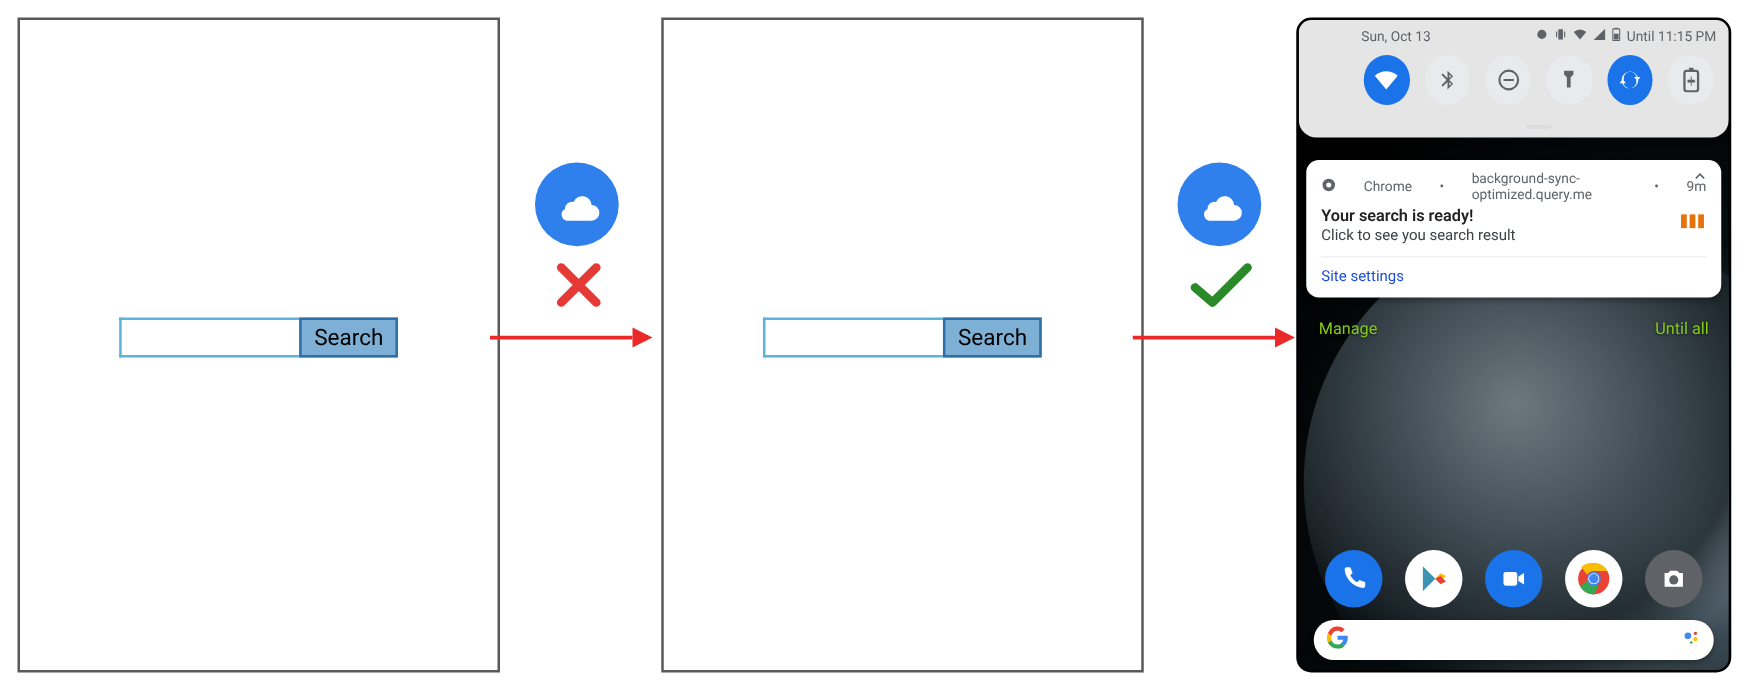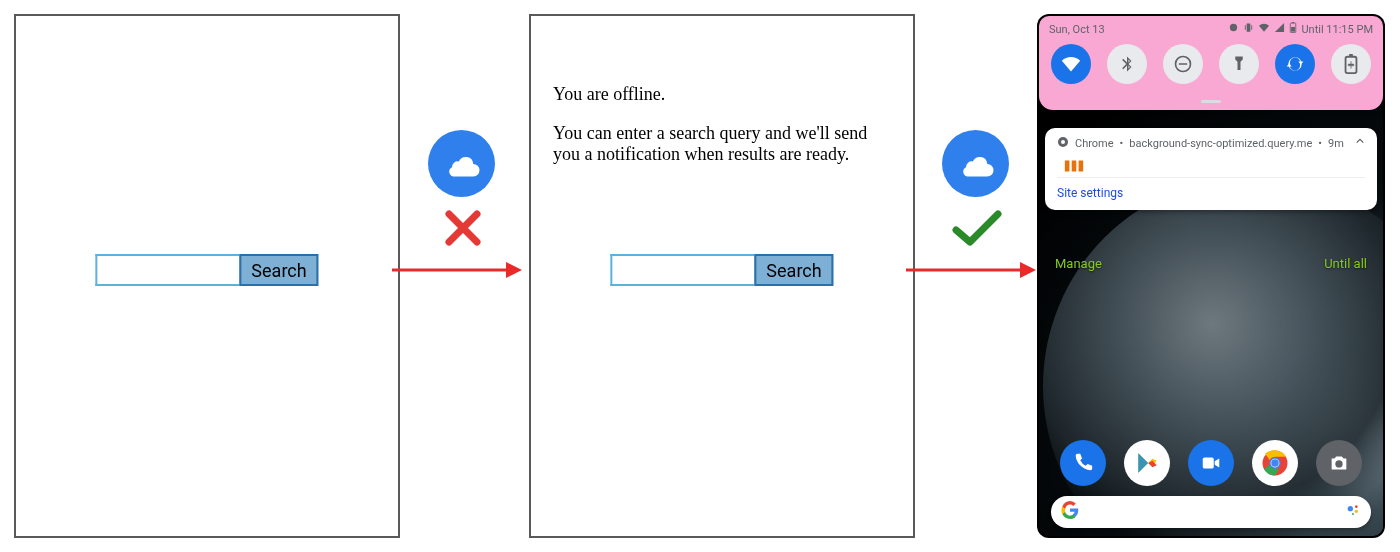--- a/index.html
+++ b/index.html
@@ -147,24 +147,25 @@
     height: 420px;
     border-radius: 50%;
     background: radial-gradient(circle at 40% 35%, #aebcc6 0%, #6c7e8a 25%, #2e3b42 50%, rgba(0,0,0,0) 62%);
     opacity: 0.85;
     filter: blur(0.5px);
   }
 
   .shade {
     position: absolute;
     top: 0; left: 0; right: 0;
-    background: #f9a8d4;
+    background: #e5e5e5;
     border-radius: 0 0 14px 14px;
     box-shadow: 0 2px 6px rgba(0,0,0,0.3);
     z-index: 3;
+    padding-left: 40px;
   }
   .shade-status {
     display: flex;
     justify-content: space-between;
     align-items: center;
     padding: 6px 10px 2px;
     font-size: 11px;
     color: #5f6368;
   }
   .shade-status .right {
@@ -205,21 +206,21 @@
     left: 6px; right: 6px;
     background: #fff;
     border-radius: 10px;
     padding: 8px 12px 10px;
     box-shadow: 0 2px 5px rgba(0,0,0,0.35);
     z-index: 2;
   }
   .notif-header {
     display: flex;
     align-items: center;
-    gap: 6px;
+    gap: 22px;
     font-size: 11px;
     color: #5f6368;
     margin-bottom: 4px;
     position: relative;
   }
   .notif-header .caret {
     position: absolute;
     right: 0;
     top: 0;
   }
@@ -314,24 +315,20 @@
     </div>
     <div class="arrow">
       <svg viewBox="0 0 130 20" width="130" height="20">
         <line x1="0" y1="10" x2="114" y2="10" stroke="#ea2a2a" stroke-width="3"></line>
         <polygon points="114,2 130,10 114,18" fill="#ea2a2a"></polygon>
       </svg>
     </div>
   </div>
 
   <div class="panel" id="panel2">
-    <div class="offline-block">
-      <p>You are offline.</p>
-      <p>You can enter a search query and we'll send you a notification when results are ready.</p>
-    </div>
     <div class="search-row">
       <input class="search-input" type="text" value="" style="">
       <button class="search-button">Search</button>
     </div>
   </div>
 
   <div class="transition" id="trans2">
     <div class="cloud-badge">
       <svg viewBox="0 0 64 40">
           <path fill="#fff" d="M50 20a12 12 0 0 0-23-4 9 9 0 0 0-11 9 9 9 0 0 0 0 0A8 8 0 0 0 18 40h32a10 10 0 0 0 0-20z"></path>
@@ -442,20 +439,24 @@
           <span>background-sync-optimized.query.me</span>
           <span>•</span>
           <span>9m</span>
           <span class="caret">
             <svg width="10" height="10" viewBox="0 0 12 12">
                 <path d="M2 8l4-4 4 4" stroke="#5f6368" stroke-width="1.5" fill="none"></path>
               </svg>
           </span>
         </div>
         <div class="notif-title-row">
+          <div>
+            <div class="notif-title">Your search is ready!</div>
+            <div class="notif-body">Click to see you search result</div>
+          </div>
           <div class="notif-icon">
             <svg width="22" height="22" viewBox="0 0 24 24">
               <rect x="2" y="6" width="5" height="12" fill="#e8710a"></rect>
               <rect x="9.5" y="6" width="5" height="12" fill="#e8710a"></rect>
               <rect x="17" y="6" width="5" height="12" fill="#e8710a"></rect>
             </svg>
           </div>
         </div>
         <div class="notif-action">Site settings</div>
       </div>

